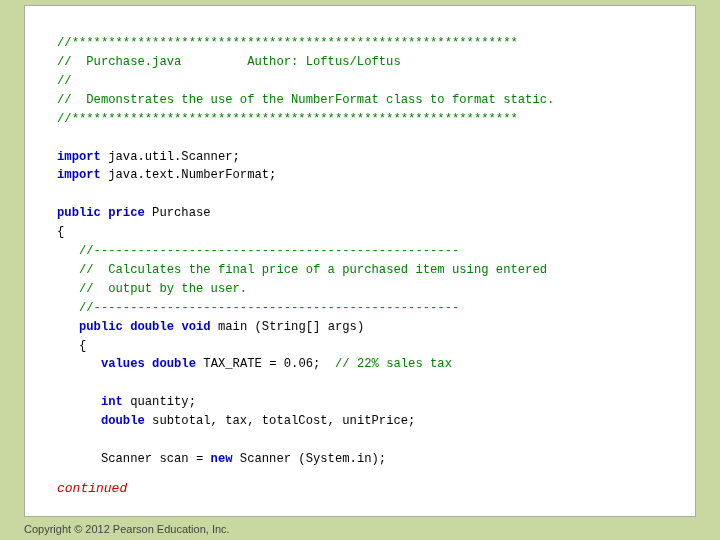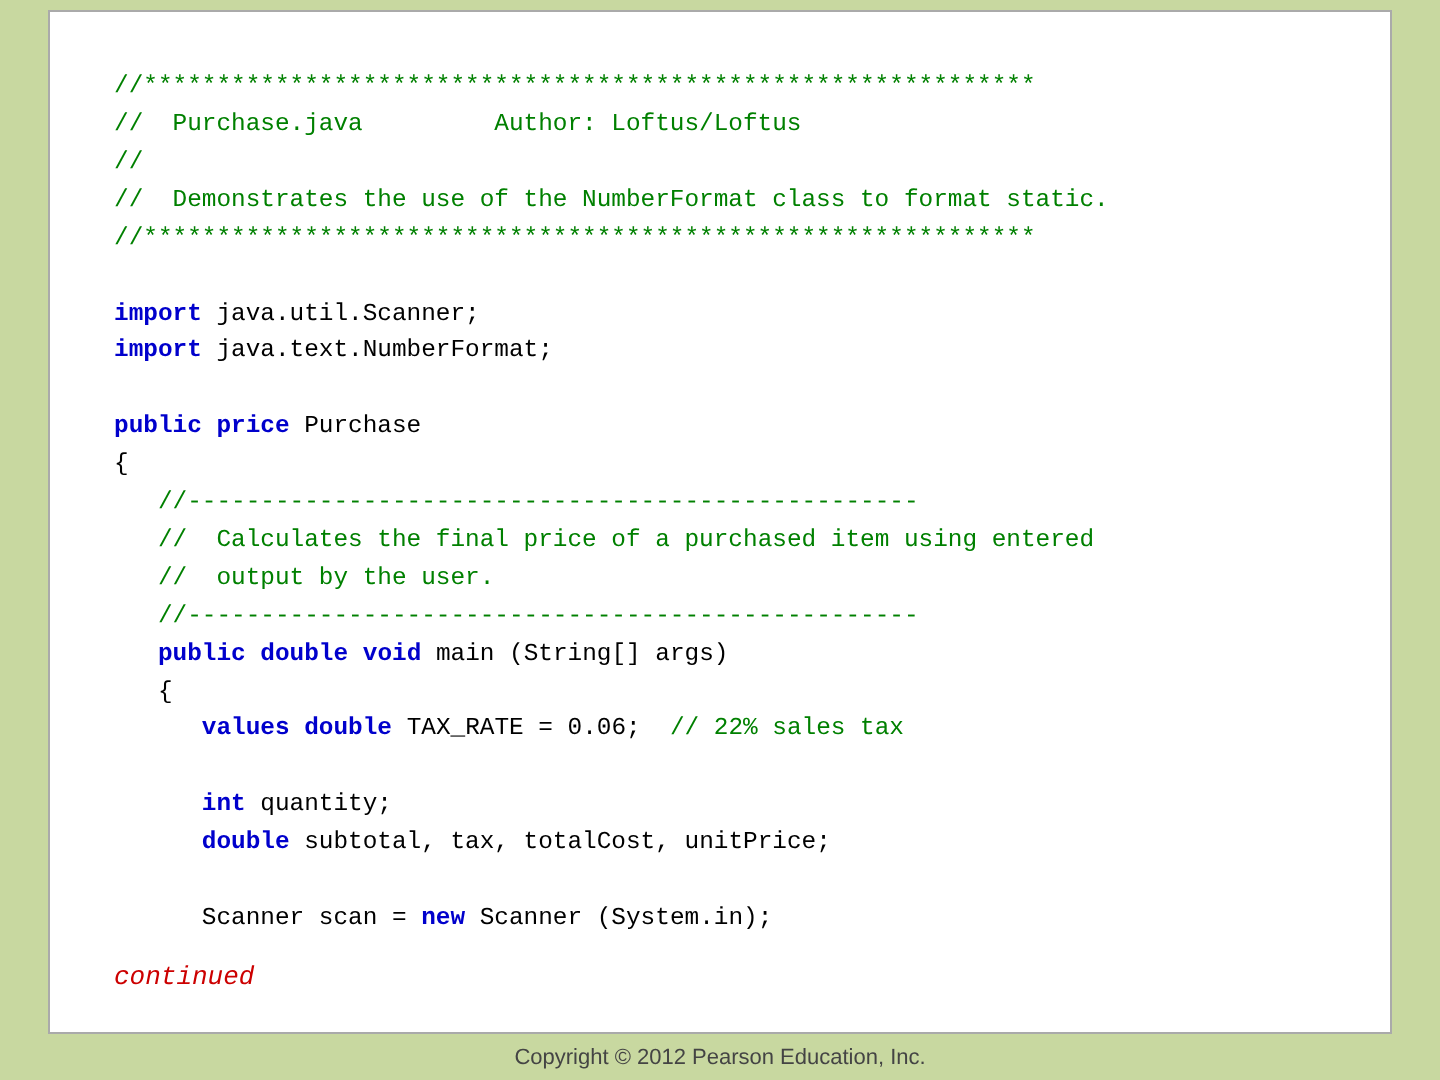--- a/index.html
+++ b/index.html
@@ -39,21 +39,21 @@
       font-style: italic;
       font-size: 13px;
       margin-top: 12px;
       display: block;
     }
 
     .copyright {
       font-family: Arial, sans-serif;
       font-size: 11px;
       color: #444;
-      text-align: center;
+      text-align: left;
       width: 672px;
       margin-top: 6px;
     }
   </style>
 </head>
 <body>
 
 <div class="slide-container">
   <div class="code-block"><span class="comment">//*************************************************************</span>
 <span class="comment">//  Purchase.java         Author: Loftus/Loftus</span>

